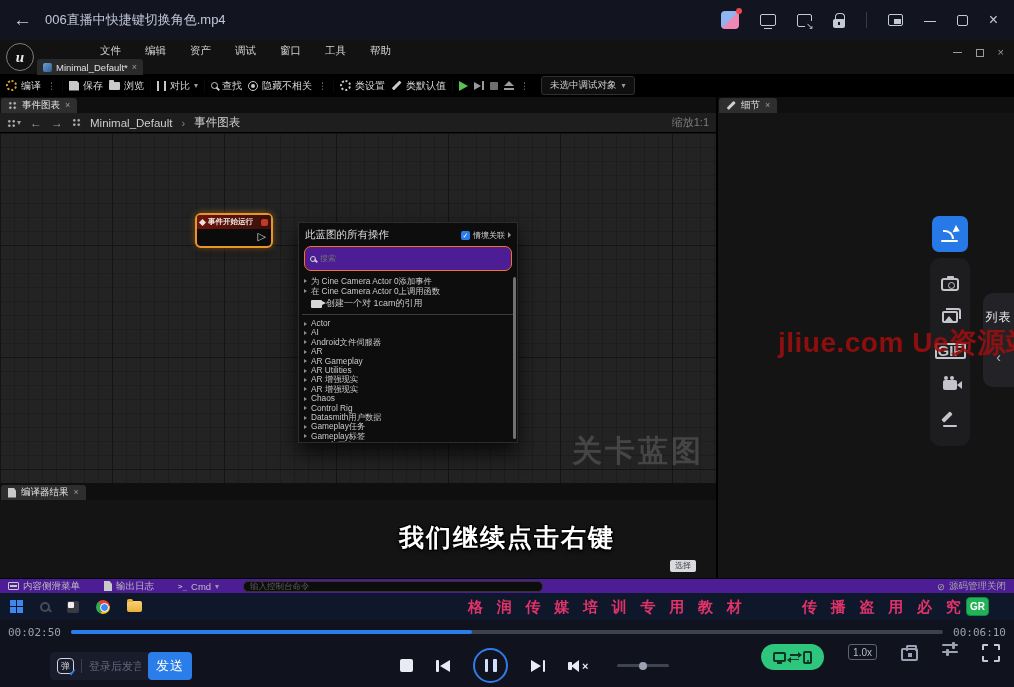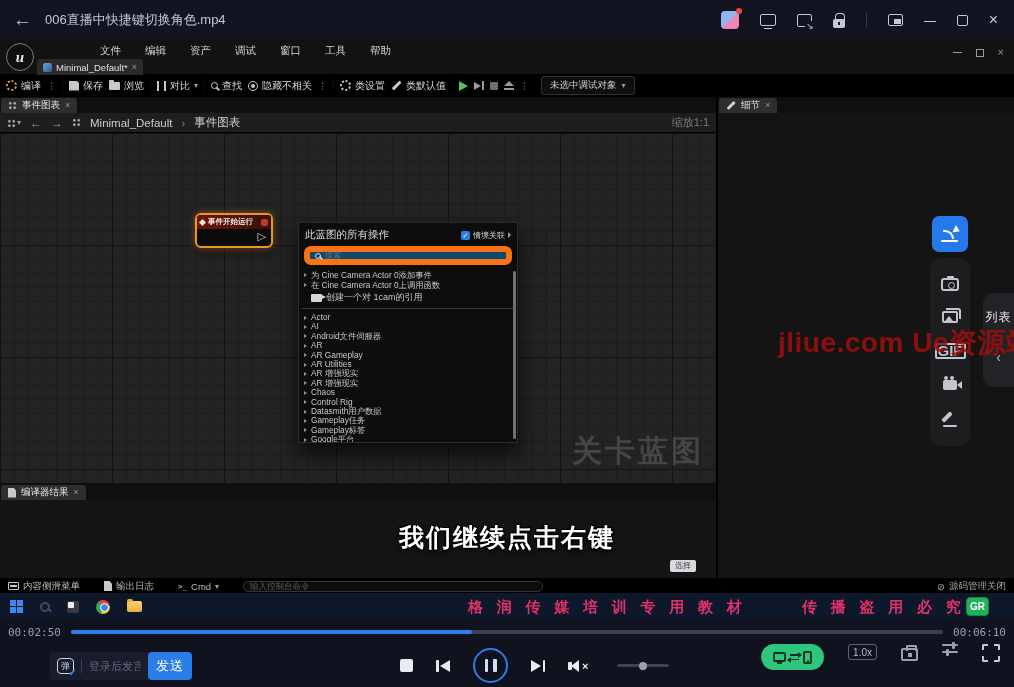--- a/index.html
+++ b/index.html
@@ -92,41 +92,41 @@
   .diamond{width:5px;height:5px;background:#e8e4da;transform:rotate(45deg);flex:none}
   .bp-badge{margin-left:auto;width:7px;height:7px;background:#c03a2b;border-radius:2px;flex:none}
   .exec-pin{position:absolute;right:5px;top:16px;color:#dedede;font-size:11px;line-height:1}
 
   .ctx{position:absolute;left:298px;top:89px;width:220px;height:221px;background:#0d0d0d;border:1px solid #2c2c2c;box-shadow:0 10px 20px rgba(0,0,0,.75);display:flex;flex-direction:column;z-index:20}
   .ctx-header{display:flex;align-items:center;padding:5px 6px 3px}
   .ctx-title{font-size:10.5px;color:#dcdcdc}
   .ctx-toggle{margin-left:auto;display:flex;align-items:center;gap:3px;font-size:8px;color:#d0d0d0}
   .chk{width:9px;height:9px;background:#2b7de9;border-radius:2px;color:#fff;font-size:7px;line-height:9px;text-align:center;flex:none}
   .car-r{width:0;height:0;border-left:3px solid #999;border-top:3px solid transparent;border-bottom:3px solid transparent}
-  .ctx-search{margin:1px 5px 3px;display:flex;align-items:center;gap:4px;border:6px solid #f97316;border-radius:7px;background:#0c4a6e;height:19px;padding:0 5px}
+  .ctx-search{margin:1px 5px 3px;display:flex;align-items:center;gap:4px;border:1px solid #f97316;border-radius:7px;background:#4c1d95;height:25px;padding:0 5px}
   .ctx-search .mag{width:6px;height:6px;border-color:#d5d5d5}
   .ctx-search input{flex:1;background:transparent;border:none;outline:none;color:#ccc;font-size:8px;min-width:0}
   .ctx-search input::placeholder{color:#6f6f6f}
   .ctx-list{position:relative;flex:1;overflow:hidden;padding:2px 0}
   .crow{display:flex;align-items:center;gap:4px;padding:0 5px;height:10px;font-size:8.3px;color:#c9c9c9;white-space:nowrap;overflow:hidden}
   .crow.cat{height:9.4px;line-height:9.4px}
   .tri{width:0;height:0;border-left:3.5px solid #8e8e8e;border-top:2.5px solid transparent;border-bottom:2.5px solid transparent;flex:none}
   .crow.ref{height:15px;font-size:9px;padding-left:12px}
   .camico{width:11px;height:8px;background:#d6d6d6;border-radius:1px;position:relative;flex:none}
   .camico::before{content:"";position:absolute;right:-4px;top:1.5px;border-left:4px solid #d6d6d6;border-top:2.5px solid transparent;border-bottom:2.5px solid transparent}
   .cdiv{height:1px;background:#3c3c3c;margin:3px 3px 4px}
   .ctx-scroll{position:absolute;right:1px;top:3px;bottom:3px;width:3px;background:#707070;border-radius:2px}
 
   .comp-body{position:absolute;top:403px;left:0;right:0;height:78px;background:#141414}
   .sel-badge{position:absolute;right:20px;bottom:6px;background:#d9dade;color:#3c3c3c;font-size:8px;padding:1px 5px;border-radius:2px;line-height:1.3}
 
   .details-panel{flex:1;position:relative;background:#151515}
   .details-body{position:absolute;top:16px;left:0;right:0;bottom:0;background:#141414}
 
-  .ue-status{position:absolute;left:0;right:0;bottom:0;height:15px;background:#000000;border-top:1px solid #000;display:flex;align-items:center;gap:24px;padding:0 8px;font-size:9.5px;color:#bdbdbd;z-index:4}
+  .ue-status{position:absolute;left:0;right:0;bottom:0;height:15px;background:#4c1d95;border-top:1px solid #000;display:flex;align-items:center;gap:24px;padding:0 8px;font-size:9.5px;color:#bdbdbd;z-index:4}
   .stat{display:flex;align-items:center;gap:4px;white-space:nowrap}
   .ic-drawer{width:11px;height:8px;border:1.5px solid #c9c9c9;border-radius:1px;position:relative;flex:none}
   .ic-drawer::after{content:"";position:absolute;left:1px;right:1px;top:2px;height:1.5px;background:#c9c9c9}
   .cmdp{font-size:7.5px;color:#c9c9c9;font-family:"DejaVu Sans Mono",monospace}
   .console{width:300px;height:11px;background:#0d0d0d;border:1px solid #333;border-radius:5px;color:#ccc;font-size:8.5px;padding:0 6px;outline:none}
   .console::placeholder{color:#5a5a5a}
   .srcctl{margin-left:auto;display:flex;align-items:center;gap:4px;color:#a8a8a8}
 
   
   .rec-share{position:absolute;left:932px;top:176px;width:36px;height:36px;background:#2779e8;border-radius:7px;display:flex;align-items:center;justify-content:center;z-index:55}

